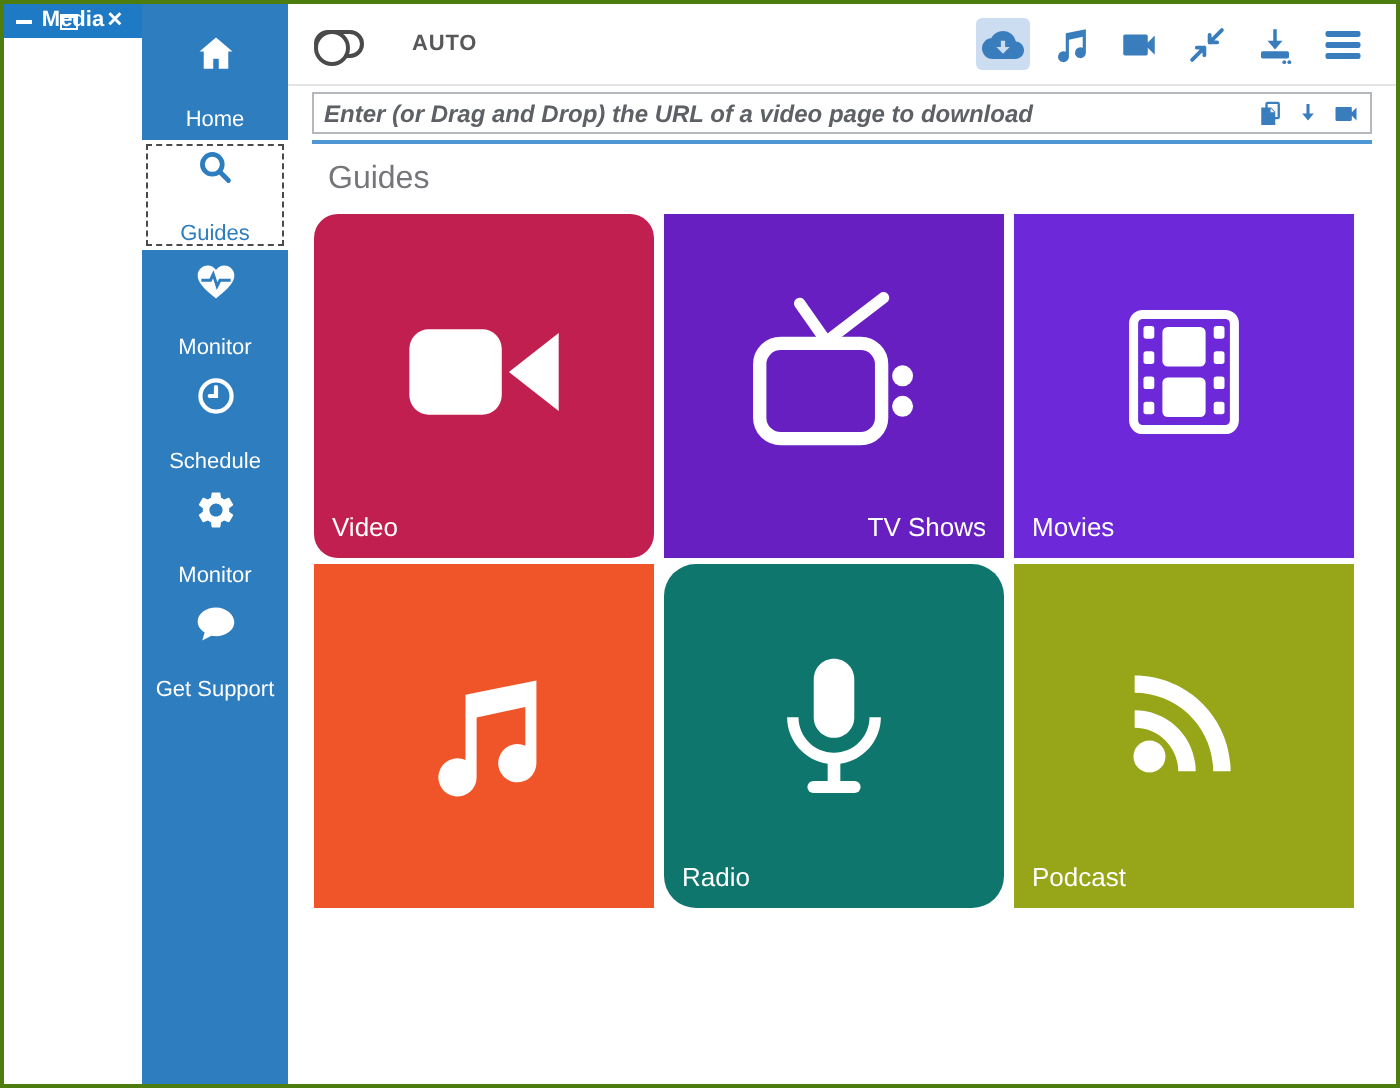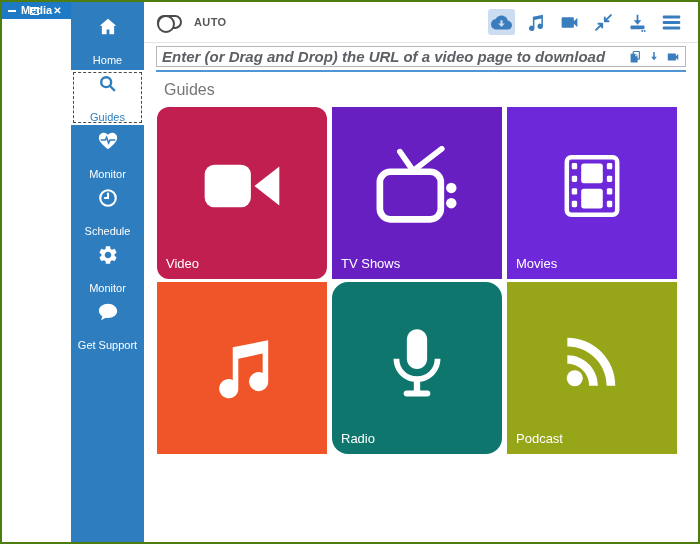--- a/index.html
+++ b/index.html
@@ -24,29 +24,29 @@
   .side-item svg { width:22px; height:22px; display:block; }
   .side-item.selected { background:#fff; color:#2d7dbf; outline:1px dashed #4a4a4a; outline-offset:-3px; }
   .side-label { line-height:1; white-space:nowrap; }
 
   
   .content { flex:1; display:flex; flex-direction:column; min-width:0; background:#fff; }
 
   .toolbar { height:41px; flex:0 0 41px; display:flex; align-items:center; padding:0 13px; border-bottom:1px solid #e4e4e4; }
   .toggle { width:25px; height:14px; border:2px solid #4a4a4a; border-radius:8px; position:relative; background:#fff; cursor:pointer; }
   .toggle-knob { position:absolute; left:-2px; top:-2px; width:18px; height:18px; border:2px solid #4a4a4a; border-radius:50%; background:#fff; }
-  .auto-label { margin-left:12px; font-size:11px; font-weight:700; color:#58585a; letter-spacing:.4px; }
+  .auto-label { margin-left:24px; font-size:11px; font-weight:700; color:#58585a; letter-spacing:.4px; }
   .tool-icons { margin-left:auto; display:flex; align-items:center; gap:7px; }
   .tool-btn { width:27px; height:26px; display:flex; align-items:center; justify-content:center; border-radius:3px; color:#3a7dbd; cursor:pointer; }
   .tool-btn svg { width:21px; height:21px; display:block; }
   .tool-btn.active { background:#ccddf1; }
 
   .url-row { margin:3px 12px 0; display:flex; flex-direction:column; }
   .url-box { border:1px solid #b4b8bc; height:21px; display:flex; align-items:center; padding:0 5px; background:#fff; }
-  .url-input { flex:1; border:none; outline:none; font-family:"Liberation Sans", sans-serif; font-size:15px; font-style:italic; font-weight:700; color:#555a5e; background:transparent; height:100%; }
+  .url-input { flex:1; border:none; outline:none; font-family:"Liberation Sans", sans-serif; font-size:12px; font-style:italic; font-weight:700; color:#555a5e; background:transparent; height:100%; }
   .url-input::placeholder { color:#5d6165; opacity:1; }
   .url-icons { display:flex; align-items:center; gap:5px; color:#3a7dbd; }
   .url-icons svg { width:14px; height:14px; display:block; cursor:pointer; }
   .url-underline { height:2px; background:#4e96d4; margin-top:3px; }
 
   .page-heading { margin:9px 0 8px 20px; font-size:16px; color:#76767a; font-weight:400; }
 
   .tile-grid { margin-left:13px; display:grid; grid-template-columns:repeat(3,170px); grid-auto-rows:172px; gap:3px 5px; }
   .tile { color:#fff; display:flex; flex-direction:column; padding:8px 9px; cursor:pointer; }
   .tile-icon { flex:1; display:flex; align-items:center; justify-content:center; }
@@ -199,21 +199,21 @@
         <div class="tile" style="background: rgb(193, 31, 79); border-radius: 12px;">
           <div class="tile-icon">
             <svg viewBox="0 0 96 72" width="86" height="64">
                 <rect x="6" y="12" width="52" height="48" rx="11" fill="#fff"></rect>
                 <polygon points="62,36 90,14 90,58" fill="#fff"></polygon>
               </svg>
           </div>
           <div class="tile-label">Video</div>
         </div>
 
-        <div class="tile" style="background: rgb(103, 31, 194);">
+        <div class="tile" style="background: rgb(103, 31, 194); text-align: right;">
           <div class="tile-icon">
             <svg viewBox="0 0 96 84" width="92" height="80">
                 <path d="M44 26 30 6M44 26 74 3" stroke="#fff" stroke-width="6" stroke-linecap="round" fill="none"></path>
                 <rect x="9" y="27" width="64" height="50" rx="11" fill="none" stroke="#fff" stroke-width="7"></rect>
                 <circle cx="84" cy="44" r="5.5" fill="#fff"></circle>
                 <circle cx="84" cy="60" r="5.5" fill="#fff"></circle>
               </svg>
           </div>
           <div class="tile-label">TV Shows</div>
         </div>

